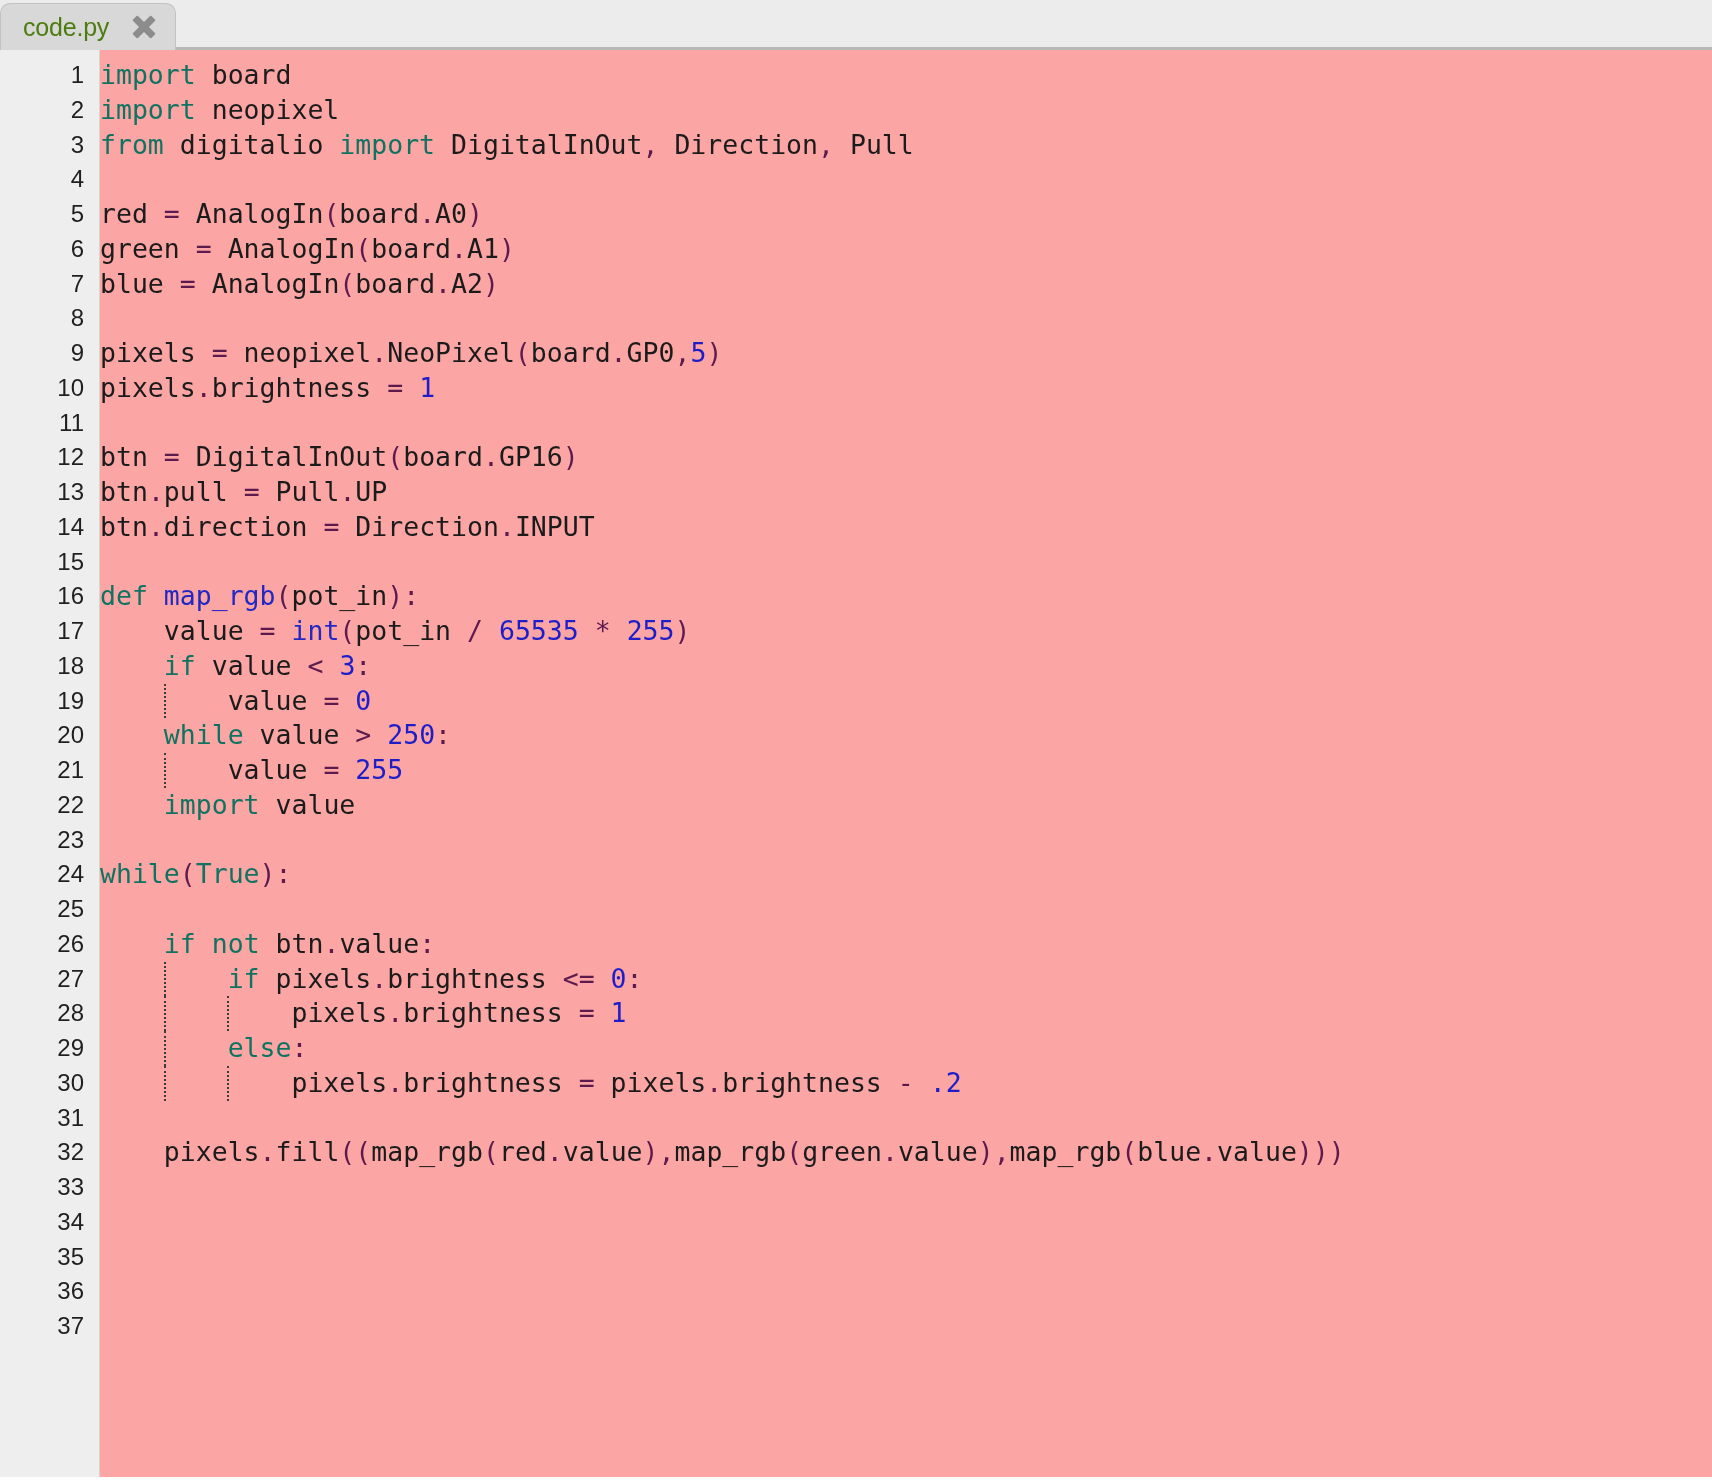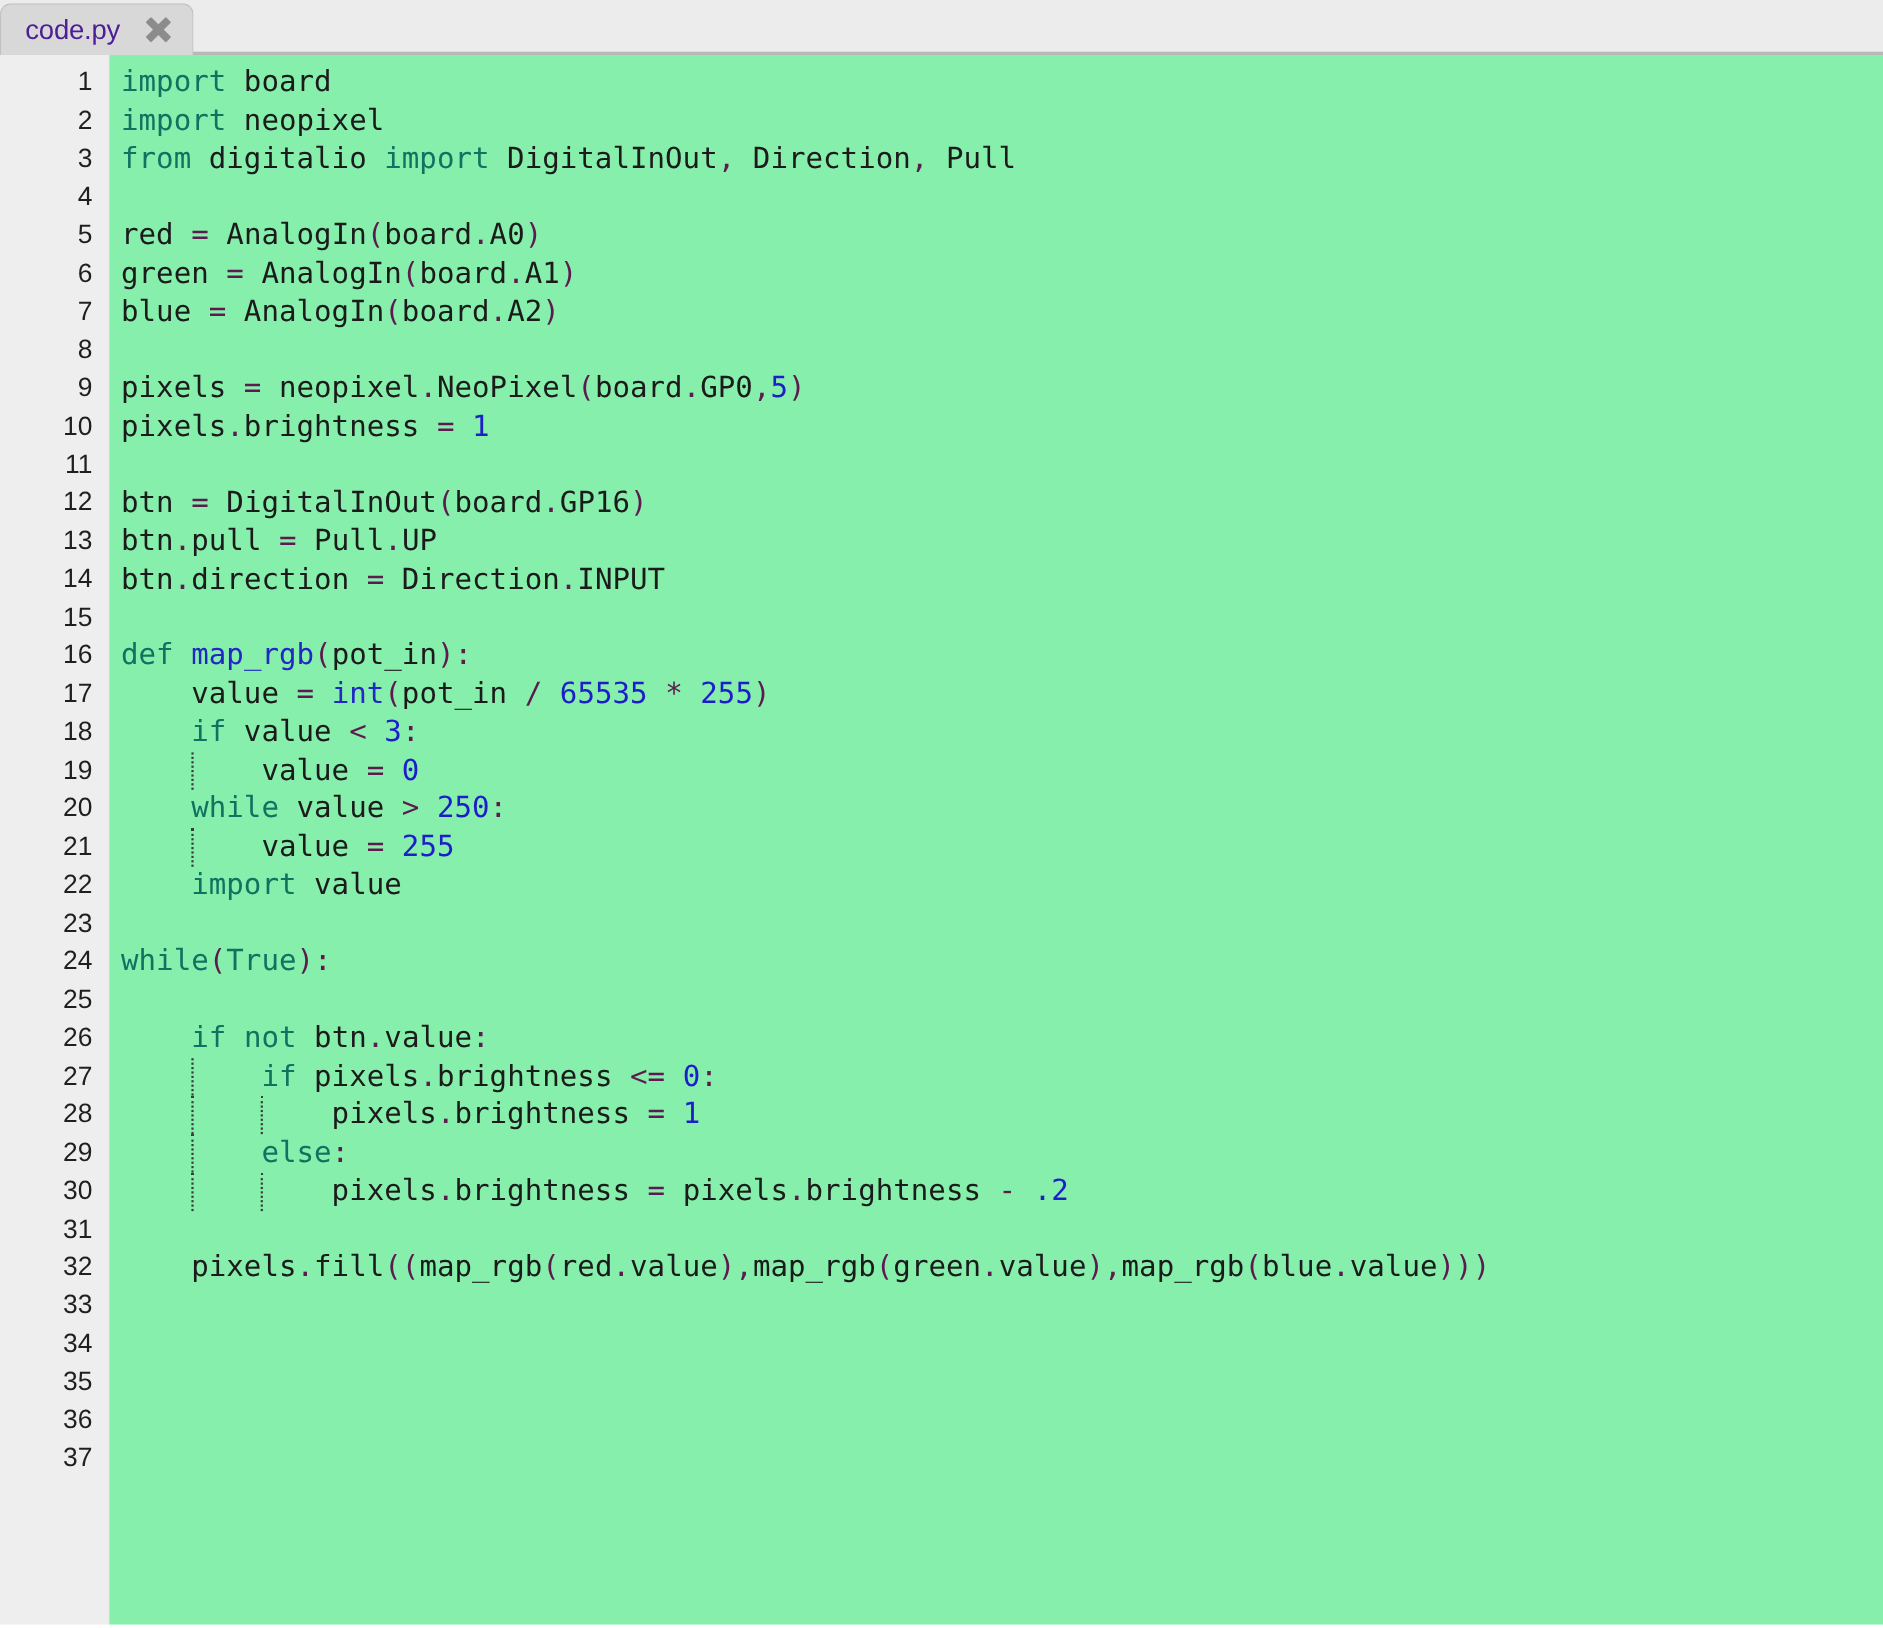--- a/index.html
+++ b/index.html
@@ -35,21 +35,21 @@
     background: #d8d8d8;
     border: 1px solid #c2c2c2;
     border-bottom: none;
     border-top-left-radius: 10px;
     border-top-right-radius: 10px;
     box-sizing: border-box;
   }
   .tab-label {
     font-family: "Liberation Sans", sans-serif;
     font-size: 25px;
-    color: #4c1d95;
+    color: #4d7c0f;
     letter-spacing: -0.2px;
     white-space: nowrap;
   }
   .tab-close {
     width: 26px;
     height: 26px;
     position: relative;
     flex: none;
     cursor: pointer;
   }
@@ -90,23 +90,22 @@
     padding-right: 15px;
     font-family: "Liberation Sans", sans-serif;
     font-size: 24px;
     color: #1f1f1f;
     box-sizing: border-box;
     white-space: pre;
   }
   #code {
     flex: 1 1 auto;
     position: relative;
-    background: #86efac;
+    background: #fca5a5;
     padding-top: 8px;
-    padding-left: 10px;
     overflow: hidden;
   }
   .codeline {
     height: 34.75px;
     line-height: 34.75px;
     font-family: "DejaVu Sans Mono", monospace;
     font-size: 26.5px;
     color: #1b1b1b;
     white-space: pre;
     position: relative;

